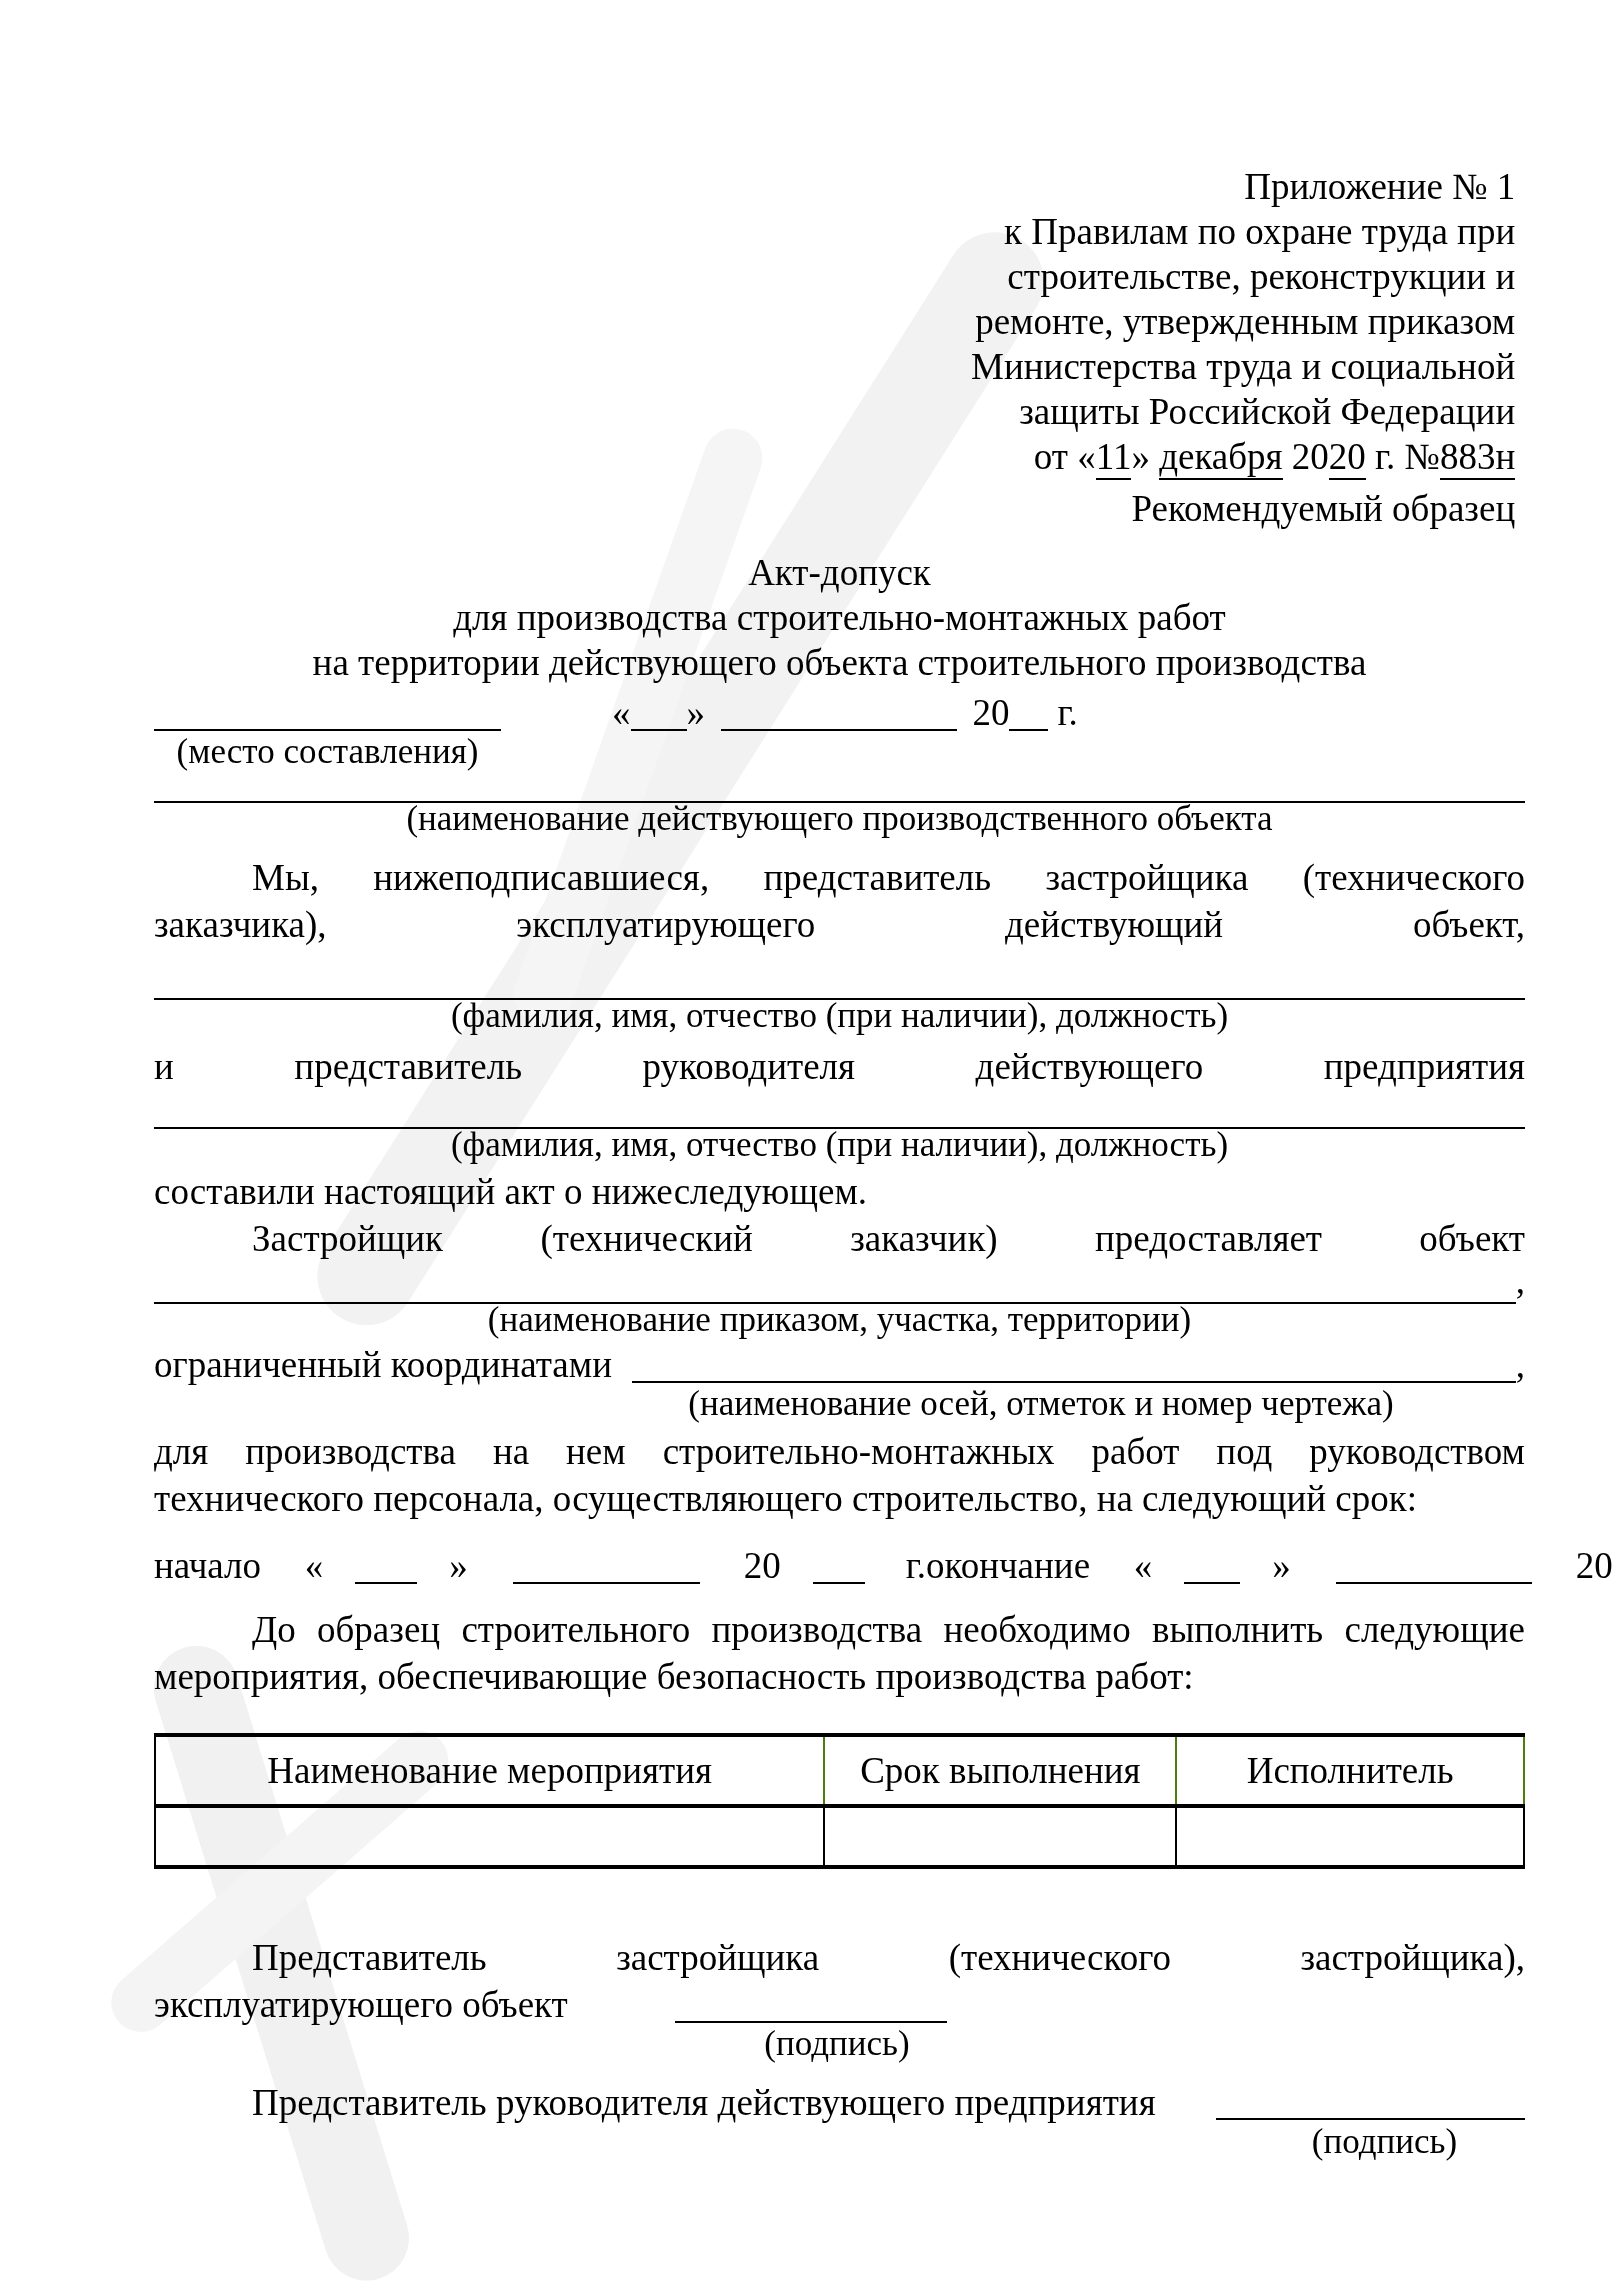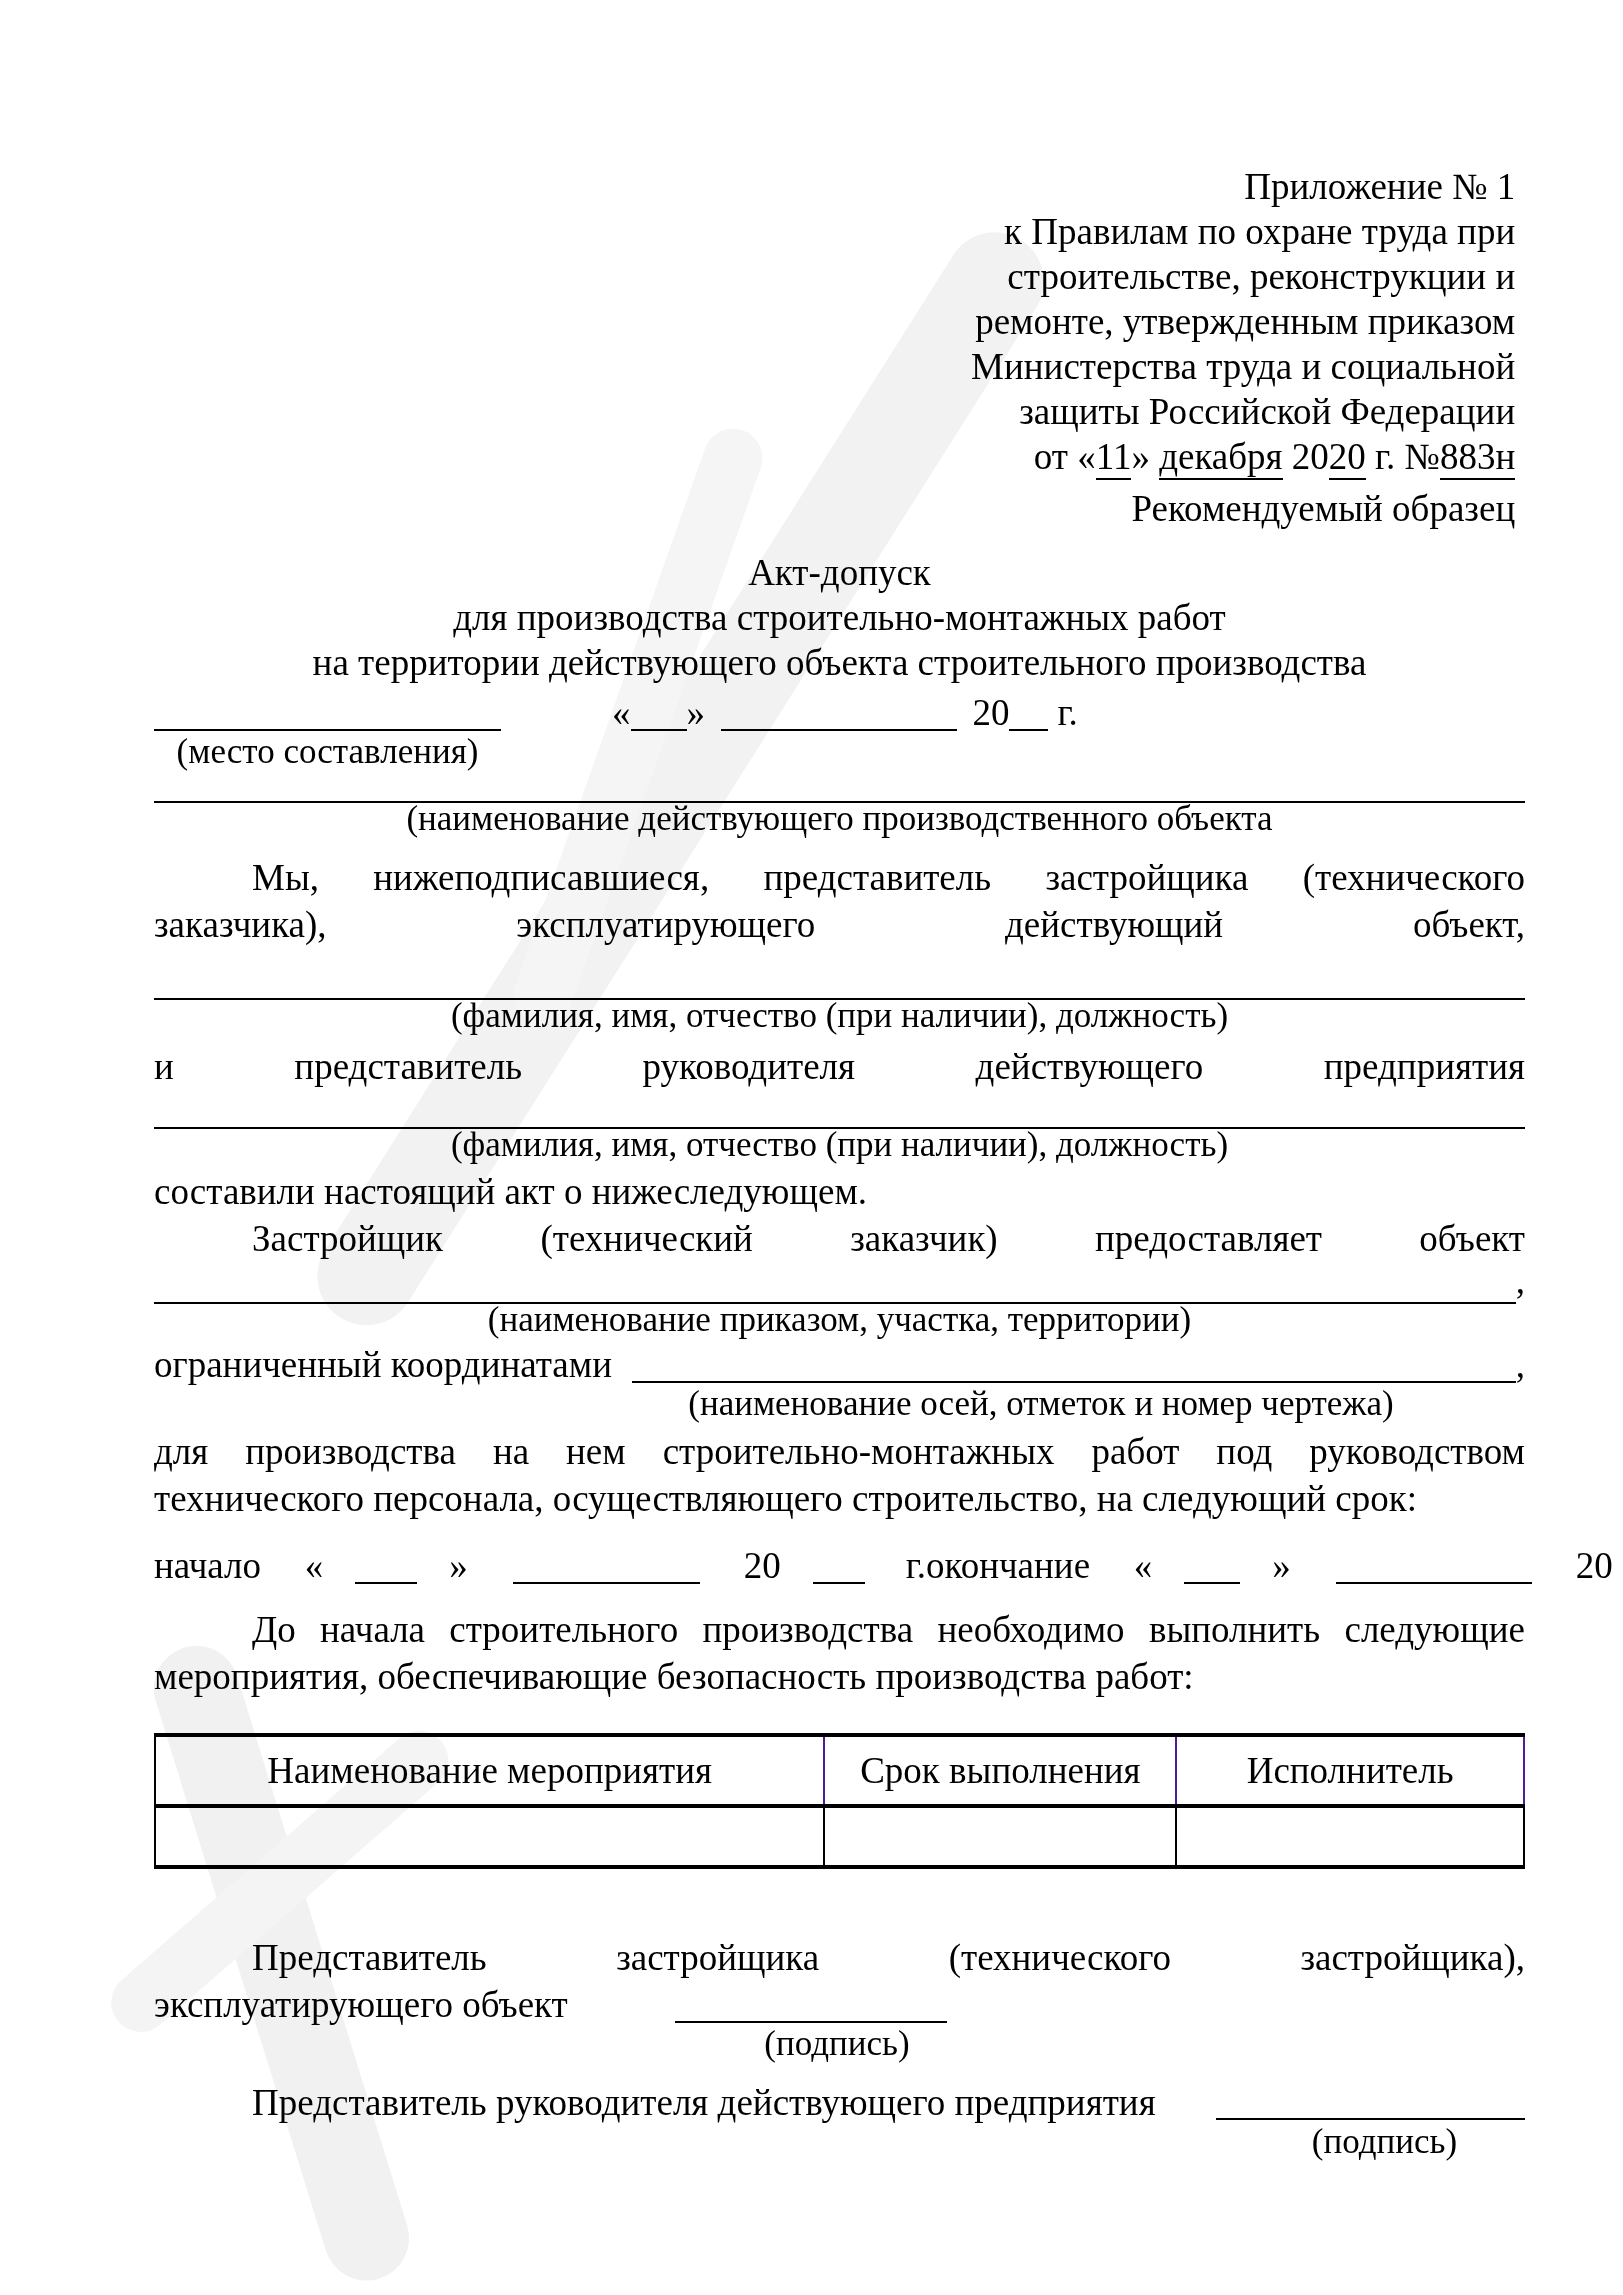--- a/index.html
+++ b/index.html
@@ -32,21 +32,21 @@
 
   .cap { font-size:35px; line-height:31px; text-align:center; }
 
   .date-row { margin-top:3.9px; height:47px; }
   .period-row { margin-top:19.6px; height:47px; justify-content:space-between; margin-right:85px; }
   .grp { display:flex; align-items:flex-end;gap:32px; }
 
   table { width:100%; border-collapse:collapse; margin-top:33px;
           border-top:4.6px solid #000; border-bottom:4.6px solid #000; }
   th { font-weight:normal; font-size:37px; height:65px; text-align:center; vertical-align:middle;
-       border-left:2px solid #000; border-right:2px solid #4c1d95; border-bottom:4.6px solid #000; }
+       border-left:2px solid #000; border-right:2px solid #4d7c0f; border-bottom:4.6px solid #000; }
   td { height:55px; border-left:2px solid #000; border-right:2px solid #000; }
 
   .coord-row { margin-top:6.5px; height:47px;font-family:Liberation Serif, serif; }
   .coord-blank { flex:1; margin-left:19.6px; }
   .axes-cap { margin-left:432px; width:910px; }
 
   .sig1-row { height:47px; }
   .sig1-blank { width:272px; margin-left:107px; }
   .sig1-cap { margin-left:547px; width:272px; }
   .sig2-row { margin-top:19.6px; height:47px;gap:24px; }
@@ -181,21 +181,21 @@
         <span>»</span>
         <span class="blank" style="width:196px;margin-left:13px"></span>
         <span style="margin-left:11.8px">20</span>
         <span class="blank" style="width:52px"></span>
         <span style="margin-left:9.2px">г.</span>
       </span>
     </div>
 
     <div class="jrow" style="margin-top:17px">
       <span class="ind">До</span>
-      <span>начала</span>
+      <span>образец</span>
       <span>строительного</span>
       <span>производства</span>
       <span>необходимо</span>
       <span>выполнить</span>
       <span>следующие</span>
     </div>
     <div class="plain">мероприятия, обеспечивающие безопасность производства работ:</div>
 
     <table>
       <colgroup>

